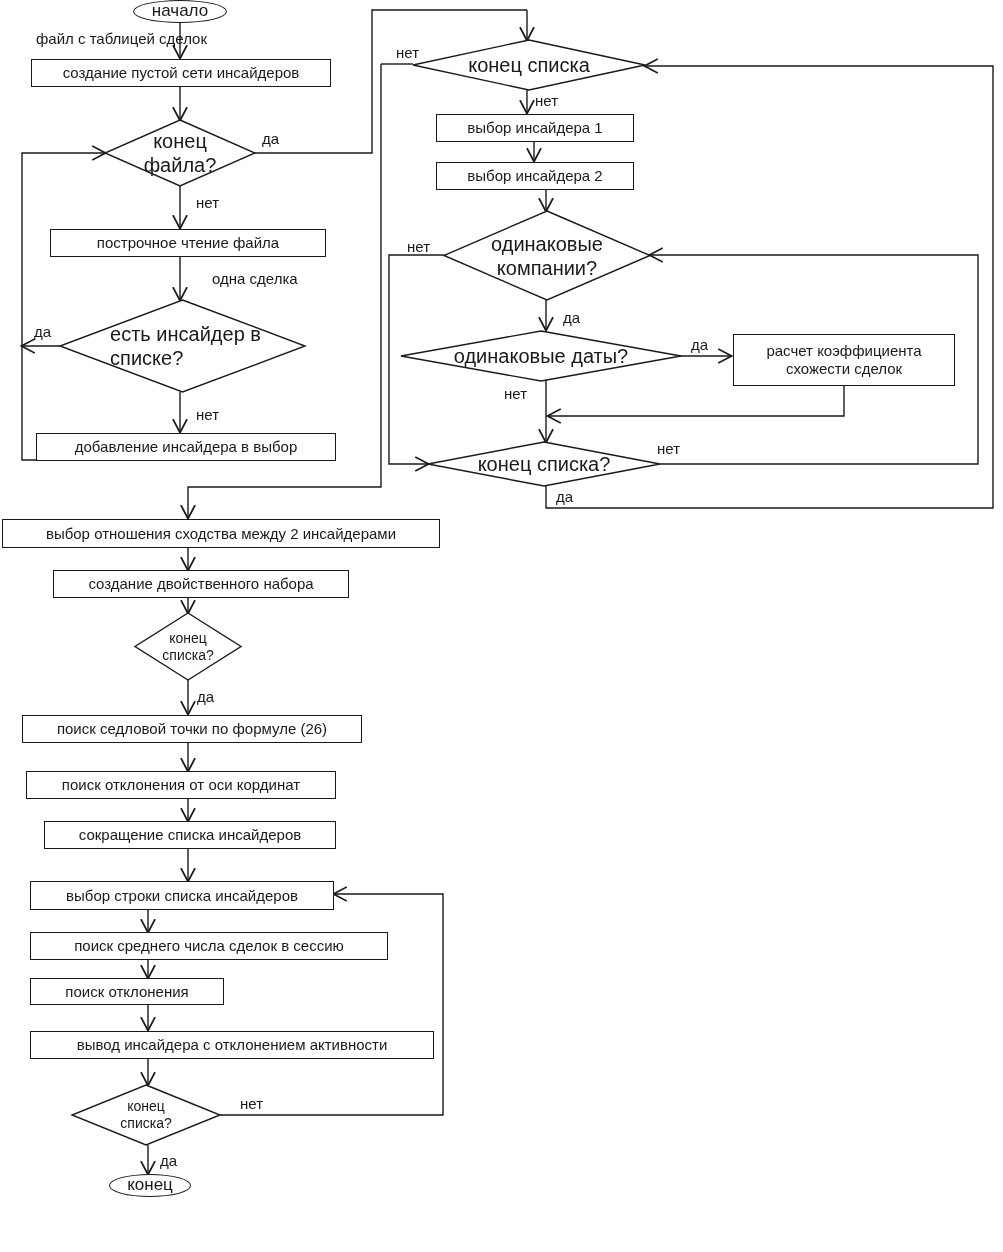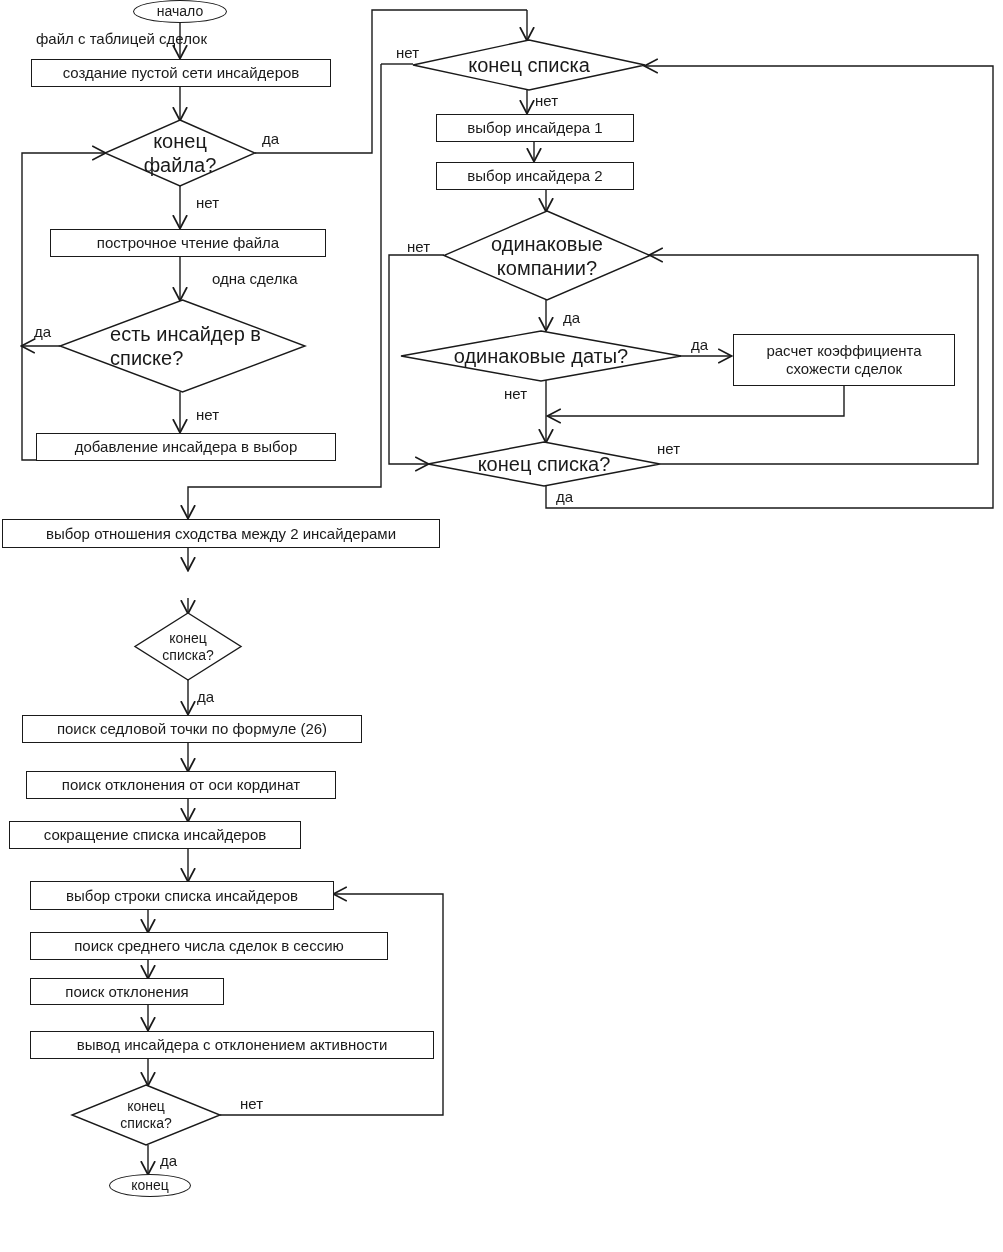--- a/index.html
+++ b/index.html
@@ -38,21 +38,21 @@
   .proc {
     border: 1.4px solid #1a1a1a;
     background: #ffffff;
     font-size: 15px;
     padding: 2px 6px;
   }
   .term {
     border: 1.3px solid #1a1a1a;
     border-radius: 50%;
     background: #ffffff;
-    font-size: 14px;
+    font-size: 17px;
   }
   .dec-wrap {
     position: absolute;
     display: flex;
     align-items: center;
     justify-content: center;
   }
   .dec-wrap svg {
     position: absolute;
     left: 0;
@@ -248,40 +248,43 @@
     <div class="dec-label">конец списка?</div>
   </div>
 
   <div class="edge-label" style="left:657px; top:440px;">нет</div>
   <div class="edge-label" style="left:556px; top:488px;">да</div>
 
   <div class="node proc" style="left:2px; top:519px; width:438px; height:29px;">
     <span>выбор отношения сходства между 2 инсайдерами</span>
   </div>
 
+  <div class="node proc" style="left:53px; top:570px; width:296px; height:28px;">
+    <span>создание двойственного набора</span>
+  </div>
 
   <div class="dec-wrap" style="left:135px; top:613px; width:106px; height:67px;">
     <svg width="106" height="67" viewBox="0 0 106 67">
       <polygon points="53,0 106,33.5 53,67 0,33.5" fill="#ffffff" stroke="#1a1a1a" stroke-width="1.4"></polygon>
     </svg>
     <div class="dec-label" style="font-size:14px;">конец
 списка?</div>
   </div>
 
   <div class="edge-label" style="left:197px; top:688px;">да</div>
 
   <div class="node proc" style="left:22px; top:715px; width:340px; height:28px;">
     <span>поиск седловой точки по формуле (26)</span>
   </div>
 
   <div class="node proc" style="left:26px; top:771px; width:310px; height:28px;">
     <span>поиск отклонения от оси кординат</span>
   </div>
 
-  <div class="node proc" style="left:9px; top:821px; width:292px; height:28px;">
+  <div class="node proc" style="left:44px; top:821px; width:292px; height:28px;">
     <span>сокращение списка инсайдеров</span>
   </div>
 
   <div class="node proc" style="left:30px; top:881px; width:304px; height:29px;">
     <span>выбор строки списка инсайдеров</span>
   </div>
 
   <div class="node proc" style="left:30px; top:932px; width:358px; height:28px;">
     <span>поиск среднего числа сделок в сессию</span>
   </div>

